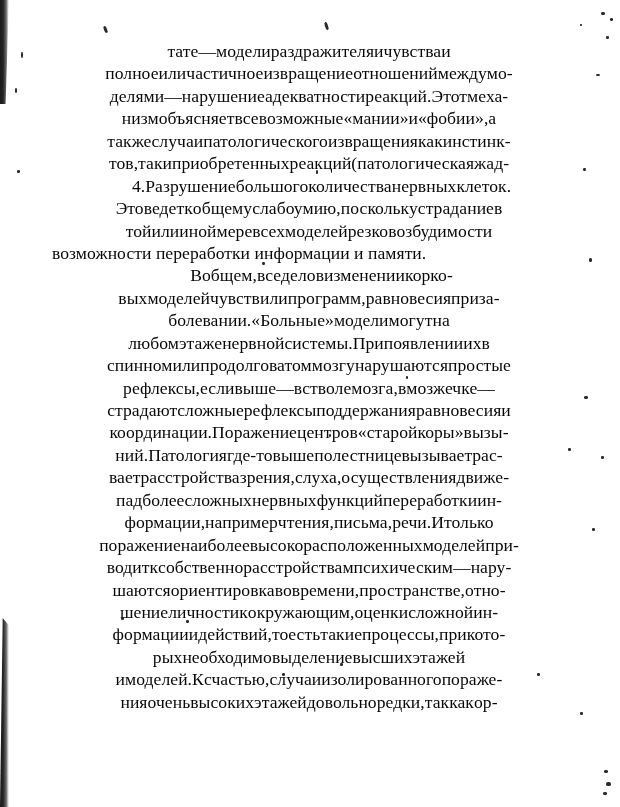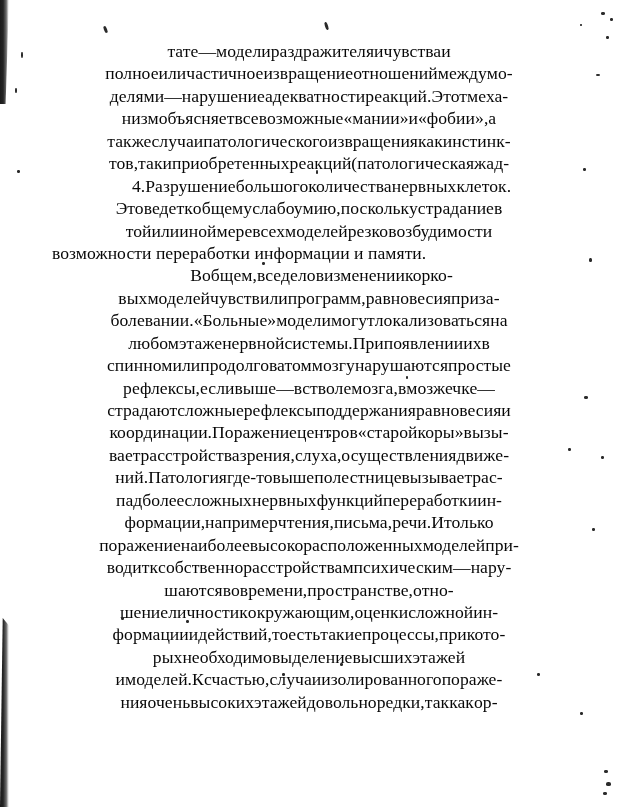--- a/index.html
+++ b/index.html
@@ -205,21 +205,20 @@
           <span>программ,</span>
           <span>равновесия</span>
           <span>при</span>
           <span>за-</span>
         </span>
         <span class="line just">
           <span>болевании.</span>
           <span>«Больные»</span>
           <span>модели</span>
           <span>могут</span>
-          <span>локализоваться</span>
           <span>на</span>
         </span>
         <span class="line just">
           <span>любом</span>
           <span>этаже</span>
           <span>нервной</span>
           <span>системы.</span>
           <span>При</span>
           <span>появлении</span>
           <span>их</span>
@@ -253,38 +252,38 @@
         </span>
         <span class="line just">
           <span>координации.</span>
           <span>Поражение</span>
           <span>центров</span>
           <span>«старой</span>
           <span>коры»</span>
           <span>вызы-</span>
         </span>
         <span class="line just">
-          <span>вает</span>
-          <span>расстройства</span>
-          <span>зрения,</span>
-          <span>слуха,</span>
-          <span>осуществления</span>
-          <span>движе-</span>
-        </span>
-        <span class="line just">
           <span>ний.</span>
           <span>Патология</span>
           <span>где-то</span>
           <span>выше</span>
           <span>по</span>
           <span>лестнице</span>
           <span>вызывает</span>
           <span>рас-</span>
         </span>
         <span class="line just">
+          <span>вает</span>
+          <span>расстройства</span>
+          <span>зрения,</span>
+          <span>слуха,</span>
+          <span>осуществления</span>
+          <span>движе-</span>
+        </span>
+        <span class="line just">
           <span>пад</span>
           <span>более</span>
           <span>сложных</span>
           <span>нервных</span>
           <span>функций</span>
           <span>переработки</span>
           <span>ин-</span>
         </span>
         <span class="line just">
           <span>формации,</span>
@@ -307,20 +306,21 @@
           <span>водит</span>
           <span>к</span>
           <span>собственно</span>
           <span>расстройствам</span>
           <span>психическим</span>
           <span>—</span>
           <span>нару-</span>
         </span>
         <span class="line just">
           <span>шаются</span>
+          <span>ориентировка</span>
           <span>во</span>
           <span>времени,</span>
           <span>пространстве,</span>
           <span>отно-</span>
         </span>
         <span class="line just">
           <span>шение</span>
           <span>личности</span>
           <span>к</span>
           <span>окружающим,</span>

